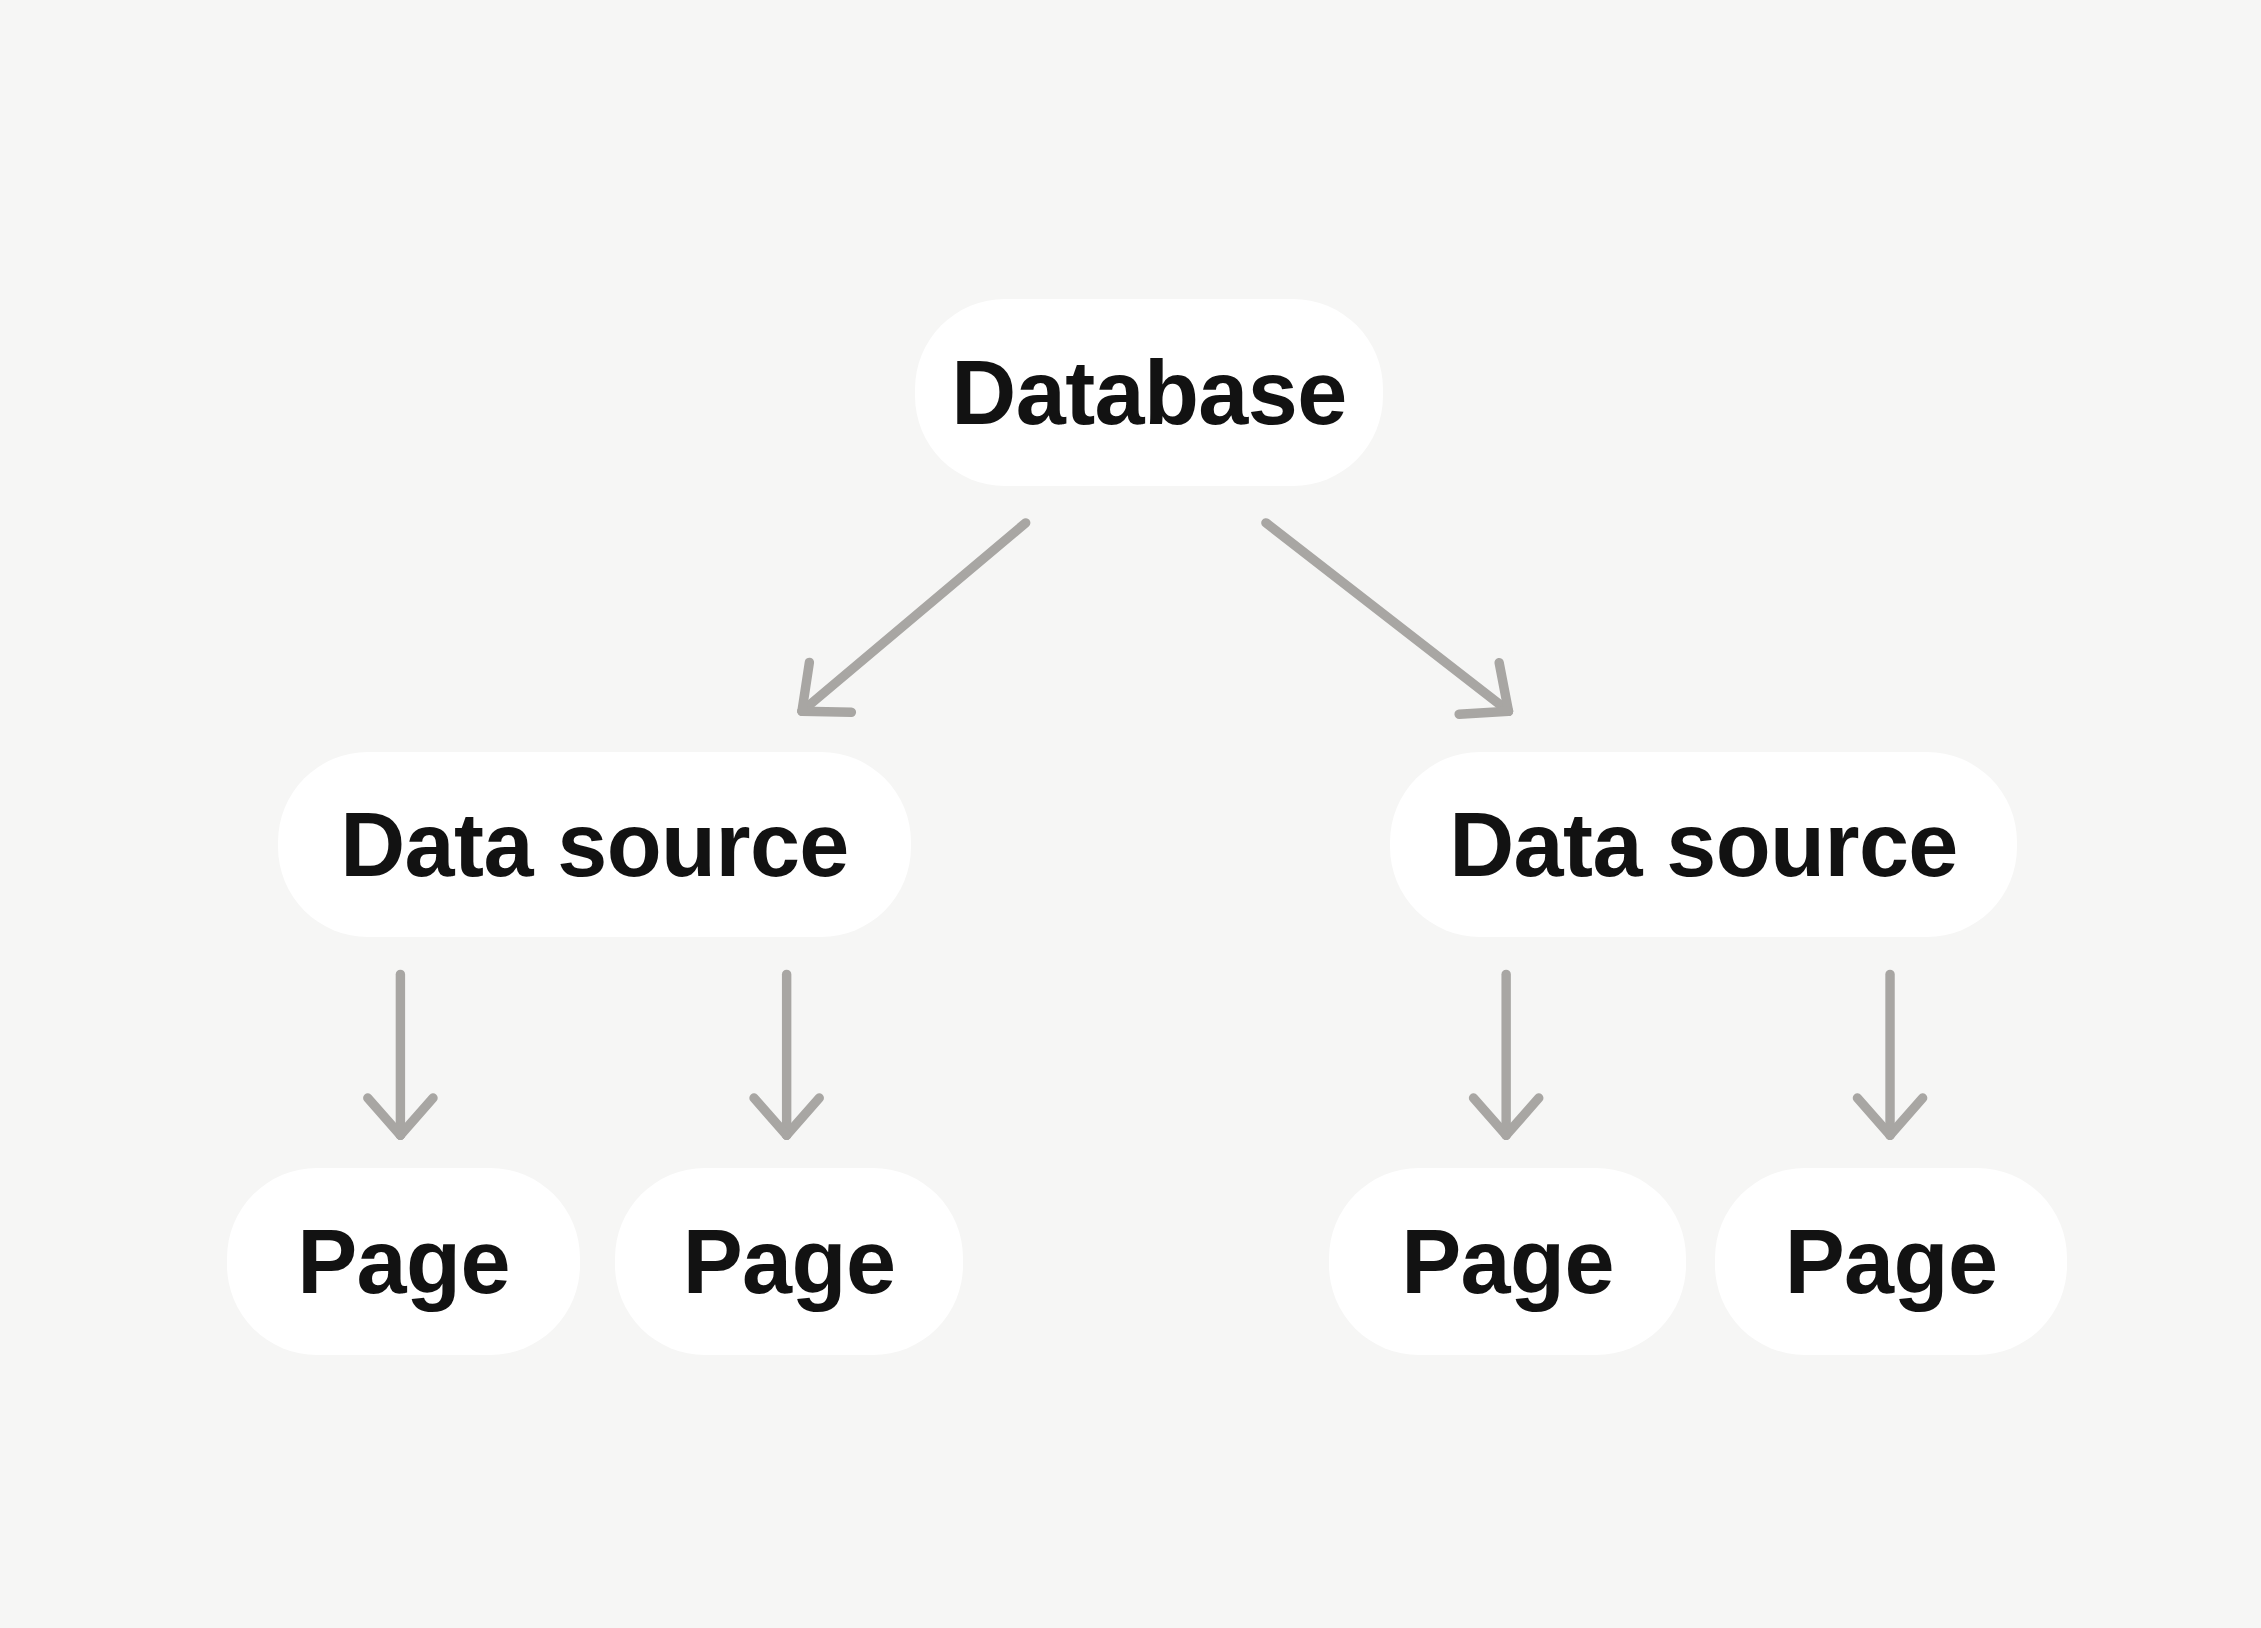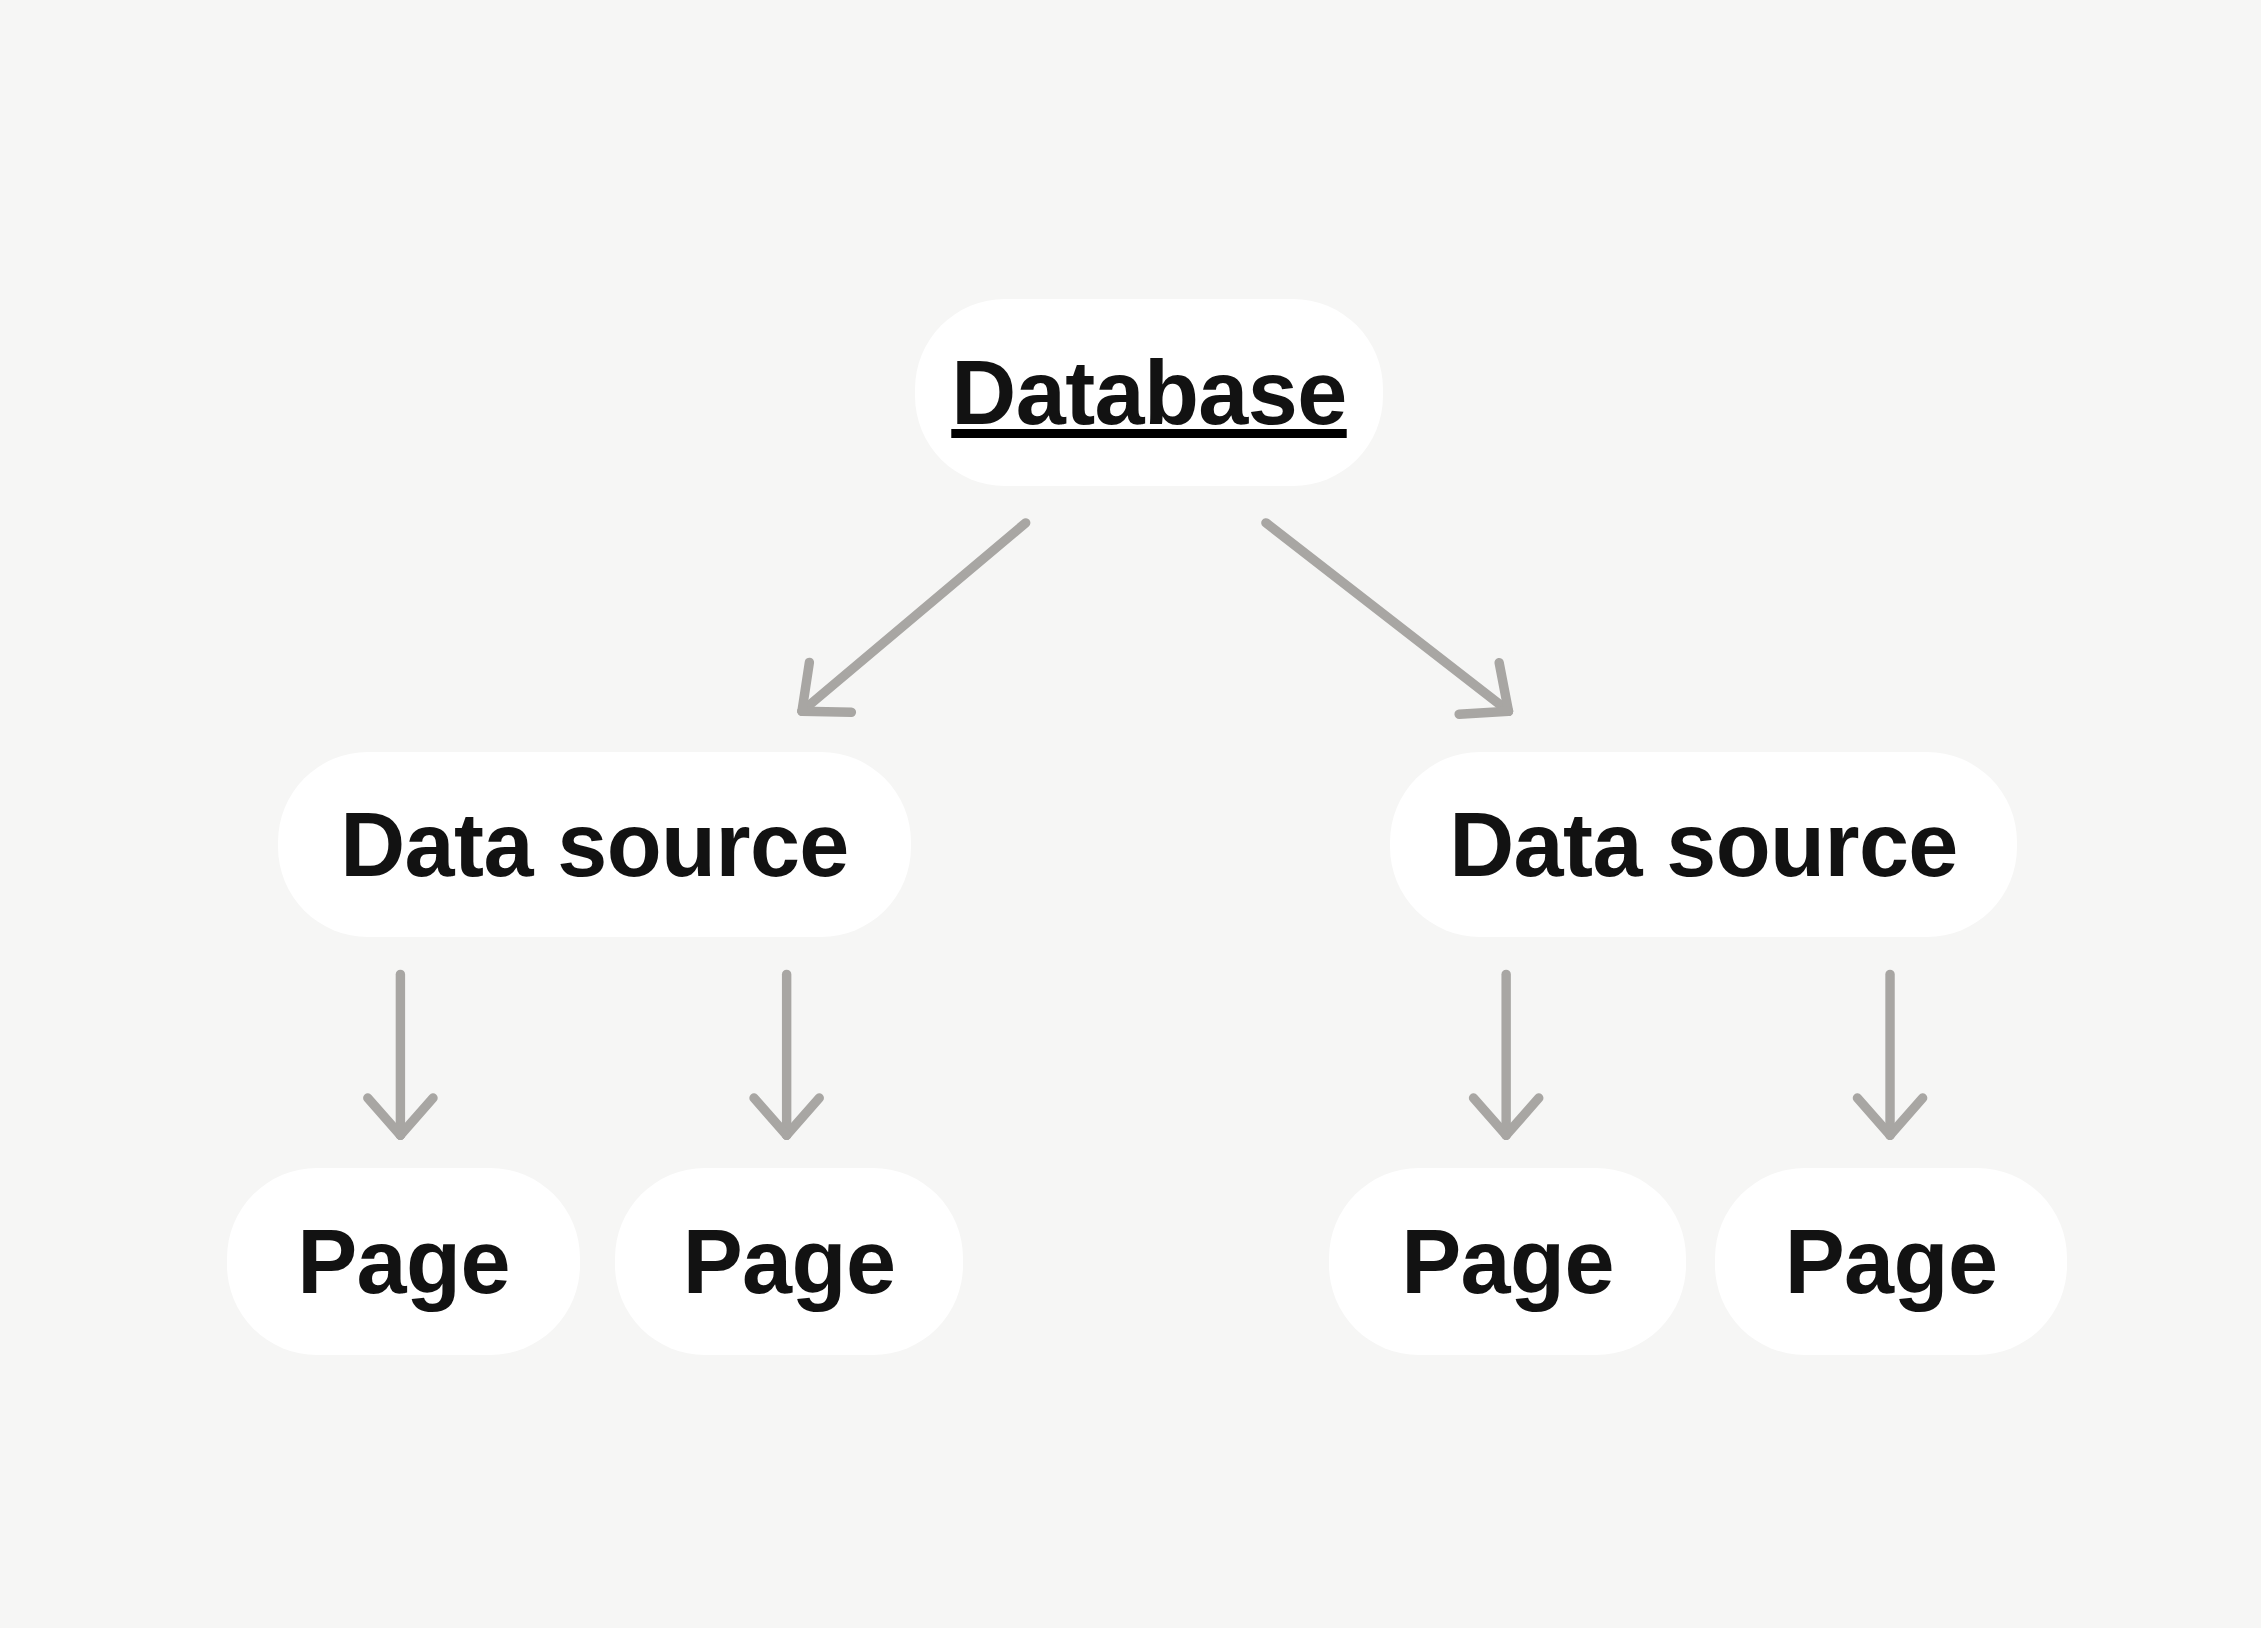--- a/index.html
+++ b/index.html
@@ -35,21 +35,21 @@
     justify-content: center;
   }
   .node span {
     color: var(--text, #121212);
     font-size: 90px;
     font-weight: 700;
     line-height: 1;
     letter-spacing: -0.6px;
     white-space: nowrap;
   }
-  .node-database      { left: 915px; top: 299px;  width: 468px;  height: 187px; text-decoration: underline; }
+  .node-database      { left: 915px; top: 299px;  width: 468px;  height: 187px; }
   .node-ds-left       { left: 278px;  top: 752px; width: 633px; height: 185px; }
   .node-ds-right      { left: 1390px; top: 752px; width: 627px; height: 185px; }
   .node-page-left-1   { left: 227px;  top: 1168px; width: 353px;  height: 187px; }
   .node-page-left-2   { left: 615px; top: 1168px; width: 348px;  height: 187px; }
   .node-page-right-1  { left: 1329px; top: 1168px; width: 357px;  height: 187px; }
   .node-page-right-2  { left: 1715px; top: 1168px; width: 352px;  height: 187px; }
 </style>
 </head>
 <body>
 

